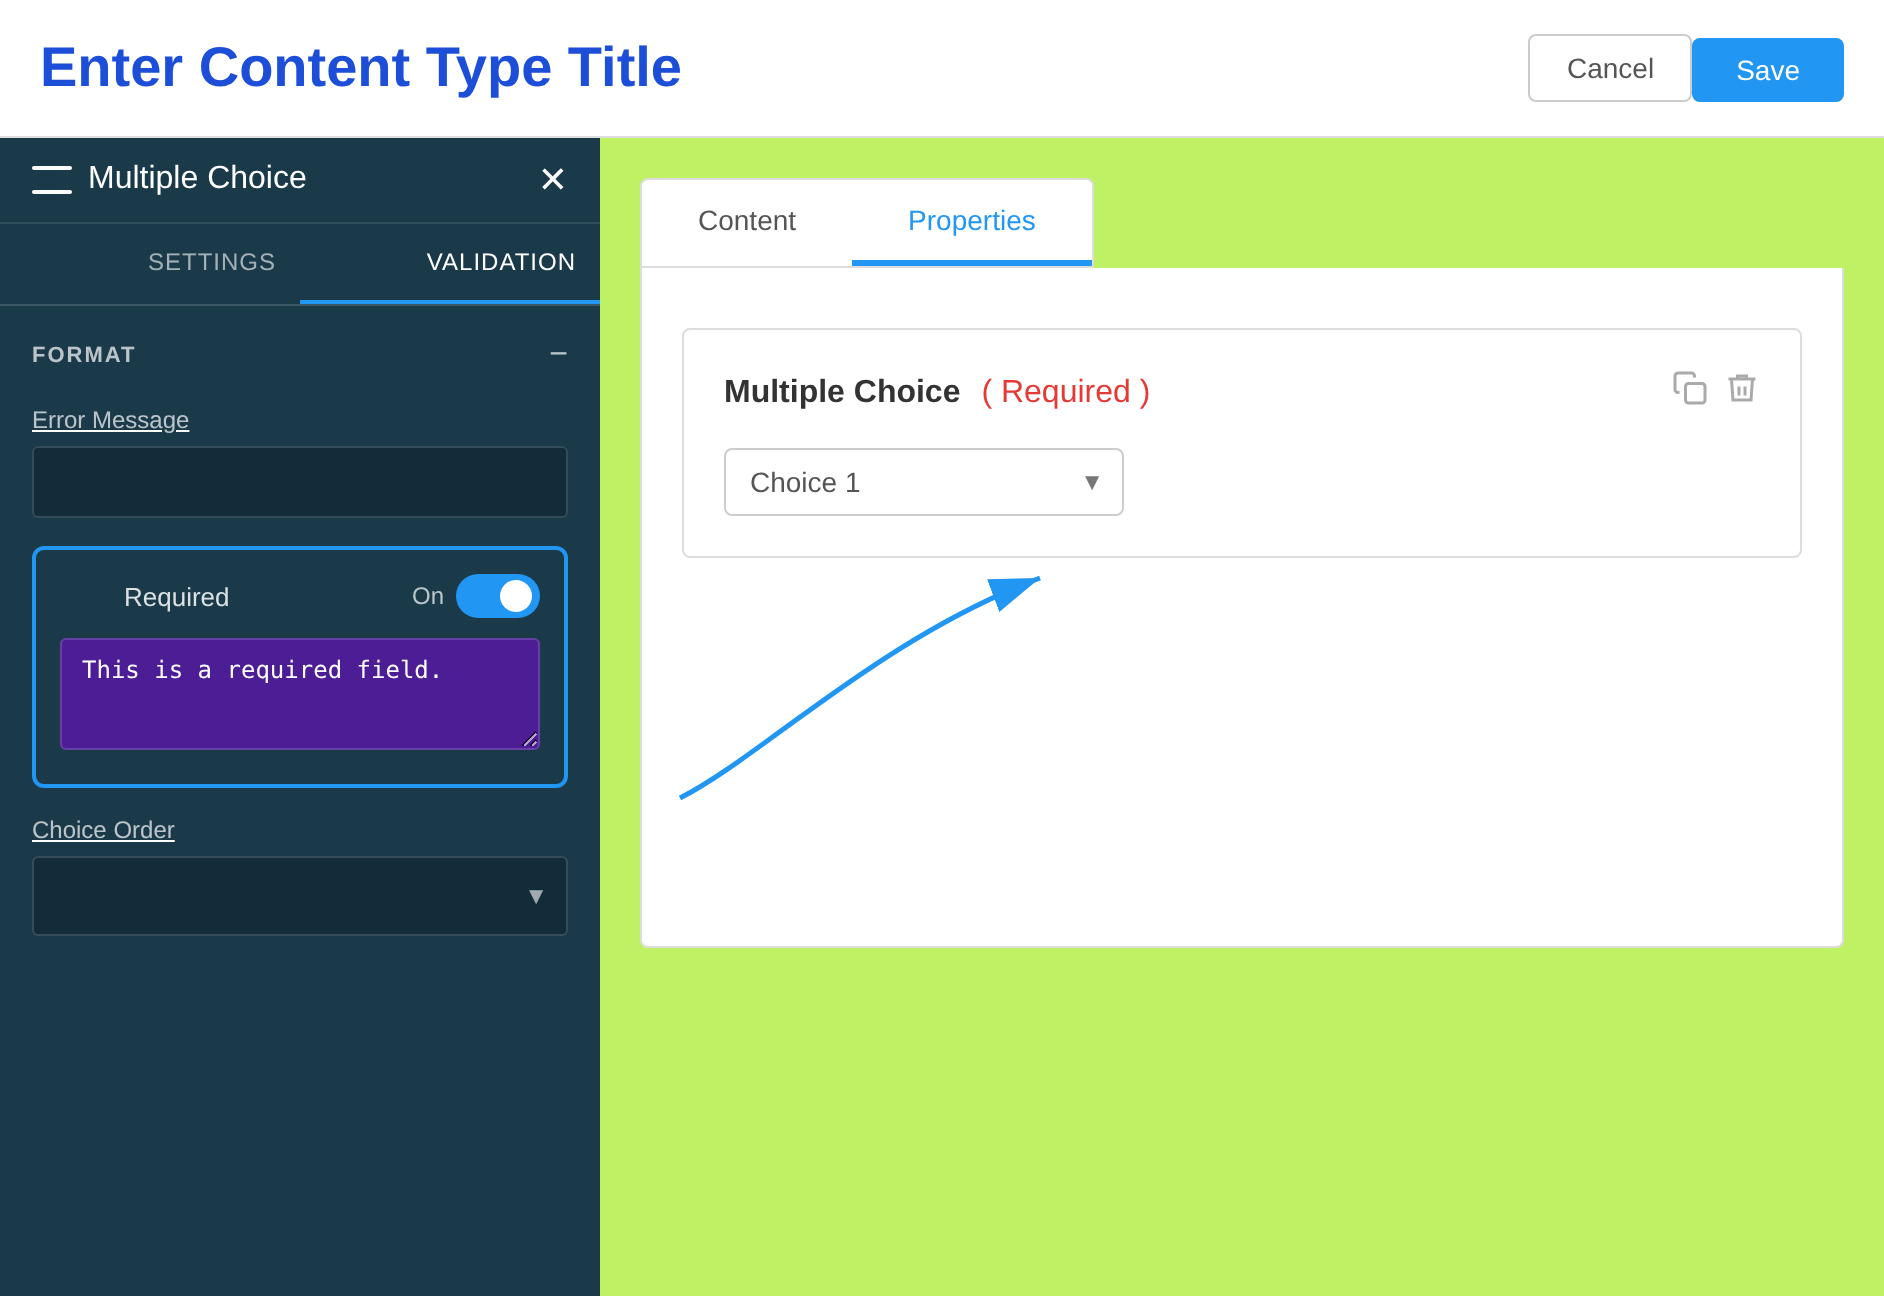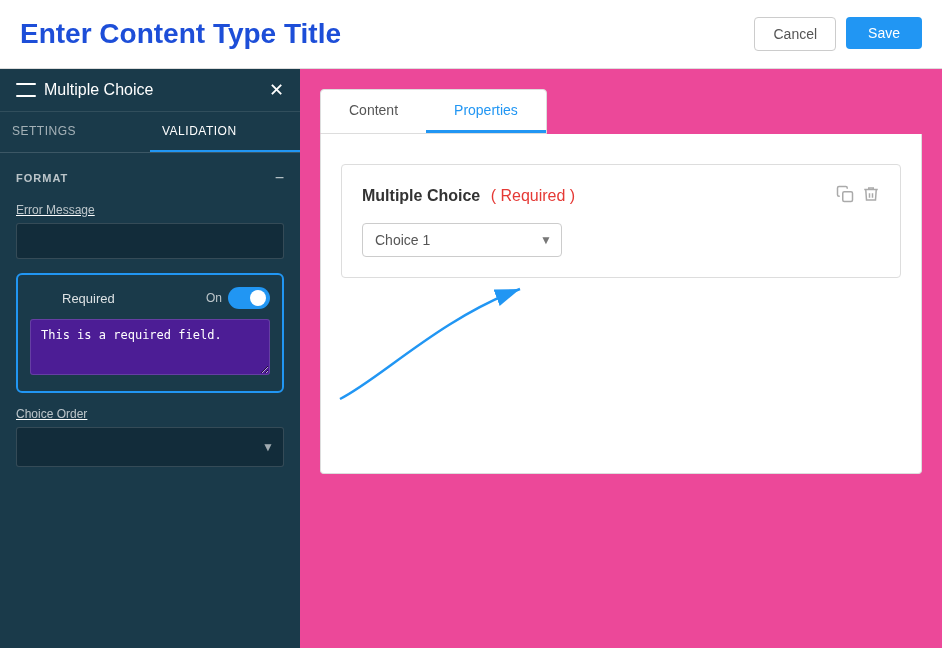--- a/index.html
+++ b/index.html
@@ -15,22 +15,21 @@
       height: 69px;
       border-bottom: 1px solid #ddd;
     }
     .header-title {
       font-size: 28px;
       color: #1d4ed8;
       font-weight: 700;
     }
     .header-actions {
       display: flex;
-      gap: 10px;
-      align-items: flex-start;
+      align-items: flex-end;
       margin-left: 39px;
     }
     .btn-cancel {
       background: #fff;
       border: 1px solid #ccc;
       color: #555;
       padding: 8px 18px;
       border-radius: 4px;
       cursor: pointer;
       font-size: 14px;
@@ -107,21 +106,21 @@
       line-height: 1;
     }
 
     
     .sidebar-tabs {
       display: flex;
       border-bottom: 1px solid rgba(255,255,255,0.15);
     }
     .sidebar-tab {
       flex: 1;
-      text-align: left;
+      text-align: right;
       padding: 12px;
       font-size: 12px;
       color: rgba(255,255,255,0.6);
       cursor: pointer;
       letter-spacing: 0.5px;
     }
     .sidebar-tab.active {
       color: #fff;
       border-bottom: 2px solid #2196F3;
     }
@@ -262,21 +261,21 @@
       top: 50%;
       transform: translateY(-50%);
       color: rgba(255,255,255,0.6);
       pointer-events: none;
       font-size: 12px;
     }
 
     
     .right-panel {
       flex: 1;
-      background: #ec4899;
+      background: #bef264;
       padding: 20px;
     }
     .panel-tabs {
       display: flex;
       background: #fff;
       border: 1px solid #ddd;
       border-radius: 4px 4px 0 0;
       overflow: hidden;
       width: fit-content;
       margin-bottom: 0;

